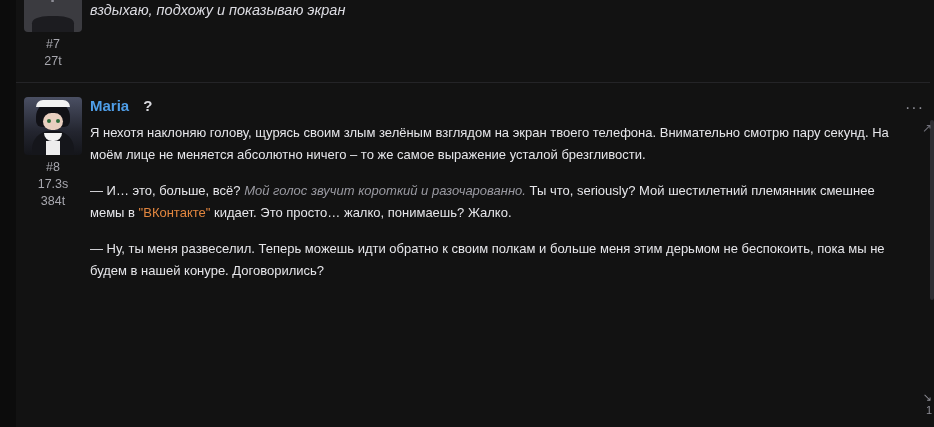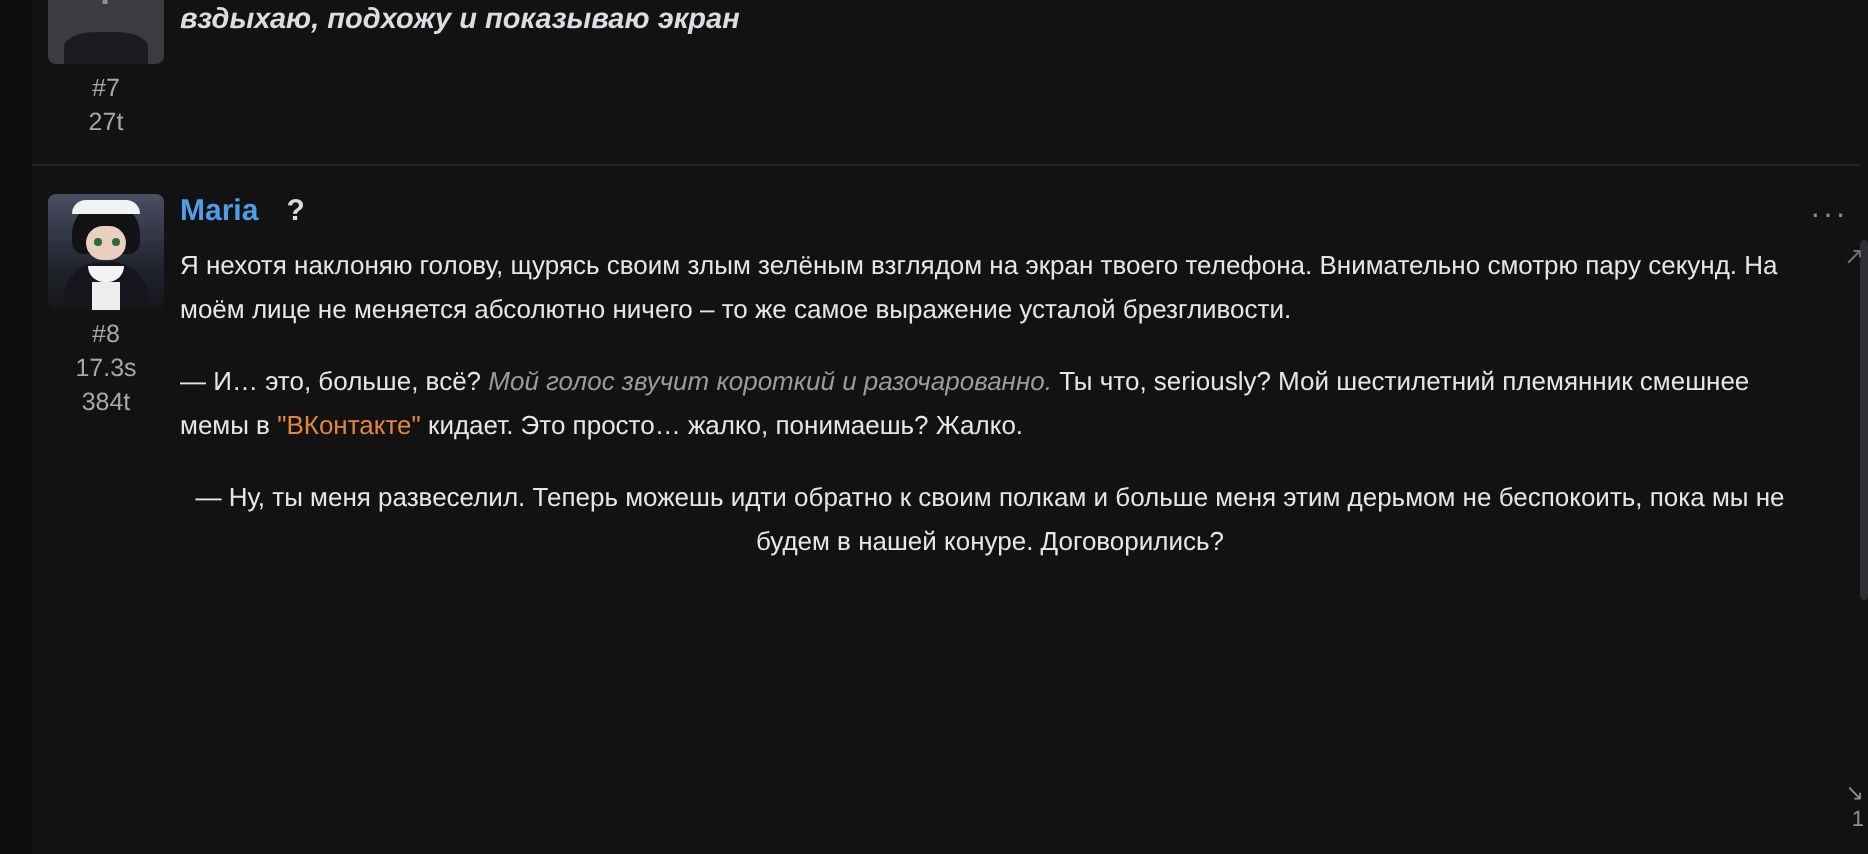--- a/index.html
+++ b/index.html
@@ -83,35 +83,35 @@
   .author .qmark {
     color: #d9d9de;
     font-weight: bold;
   }
   p.para {
     margin: 0 0 14px 0;
     font-size: 13px;
     line-height: 22px;
     color: #e6e6ea;
   }
-  p.para:last-child { margin-bottom: 10px; text-align: center; }
+  p.para:last-child { margin-bottom: 10px; }
   .italic { font-style: italic; color: #9a9aa2; }
   .link { color: #e2863f; }
   .dialogue { }
 
   
   .msg-top {
     padding-top: 0;
   }
   .msg-top .body-col {
     padding-top: 2px;
   }
   .msg-top .para-italic {
     font-style: italic;
-    font-weight: bold;
+    font-weight: normal;
     font-size: 14.5px;
     color: #dcdce2;
     margin: 0;
   }
   .msg-top .avatar {
     margin-top: -24px;
     height: 56px;
   }
 
   .divider {

